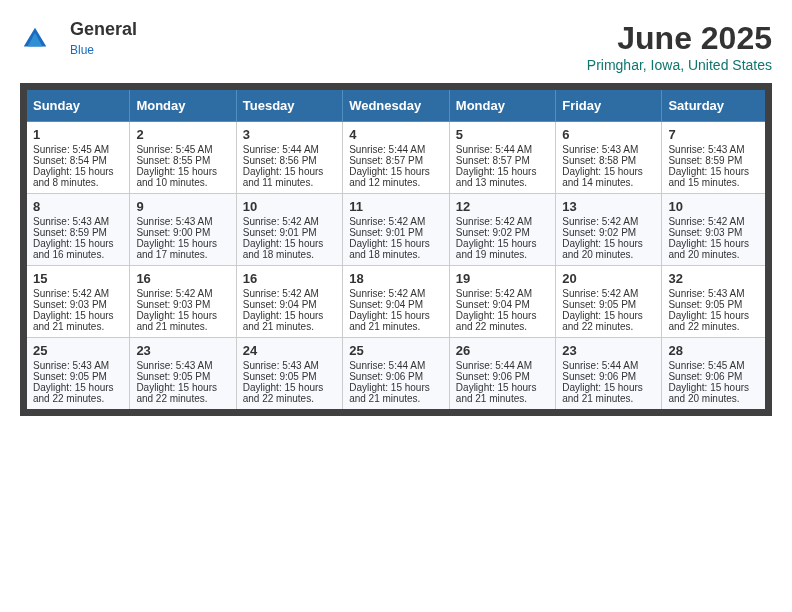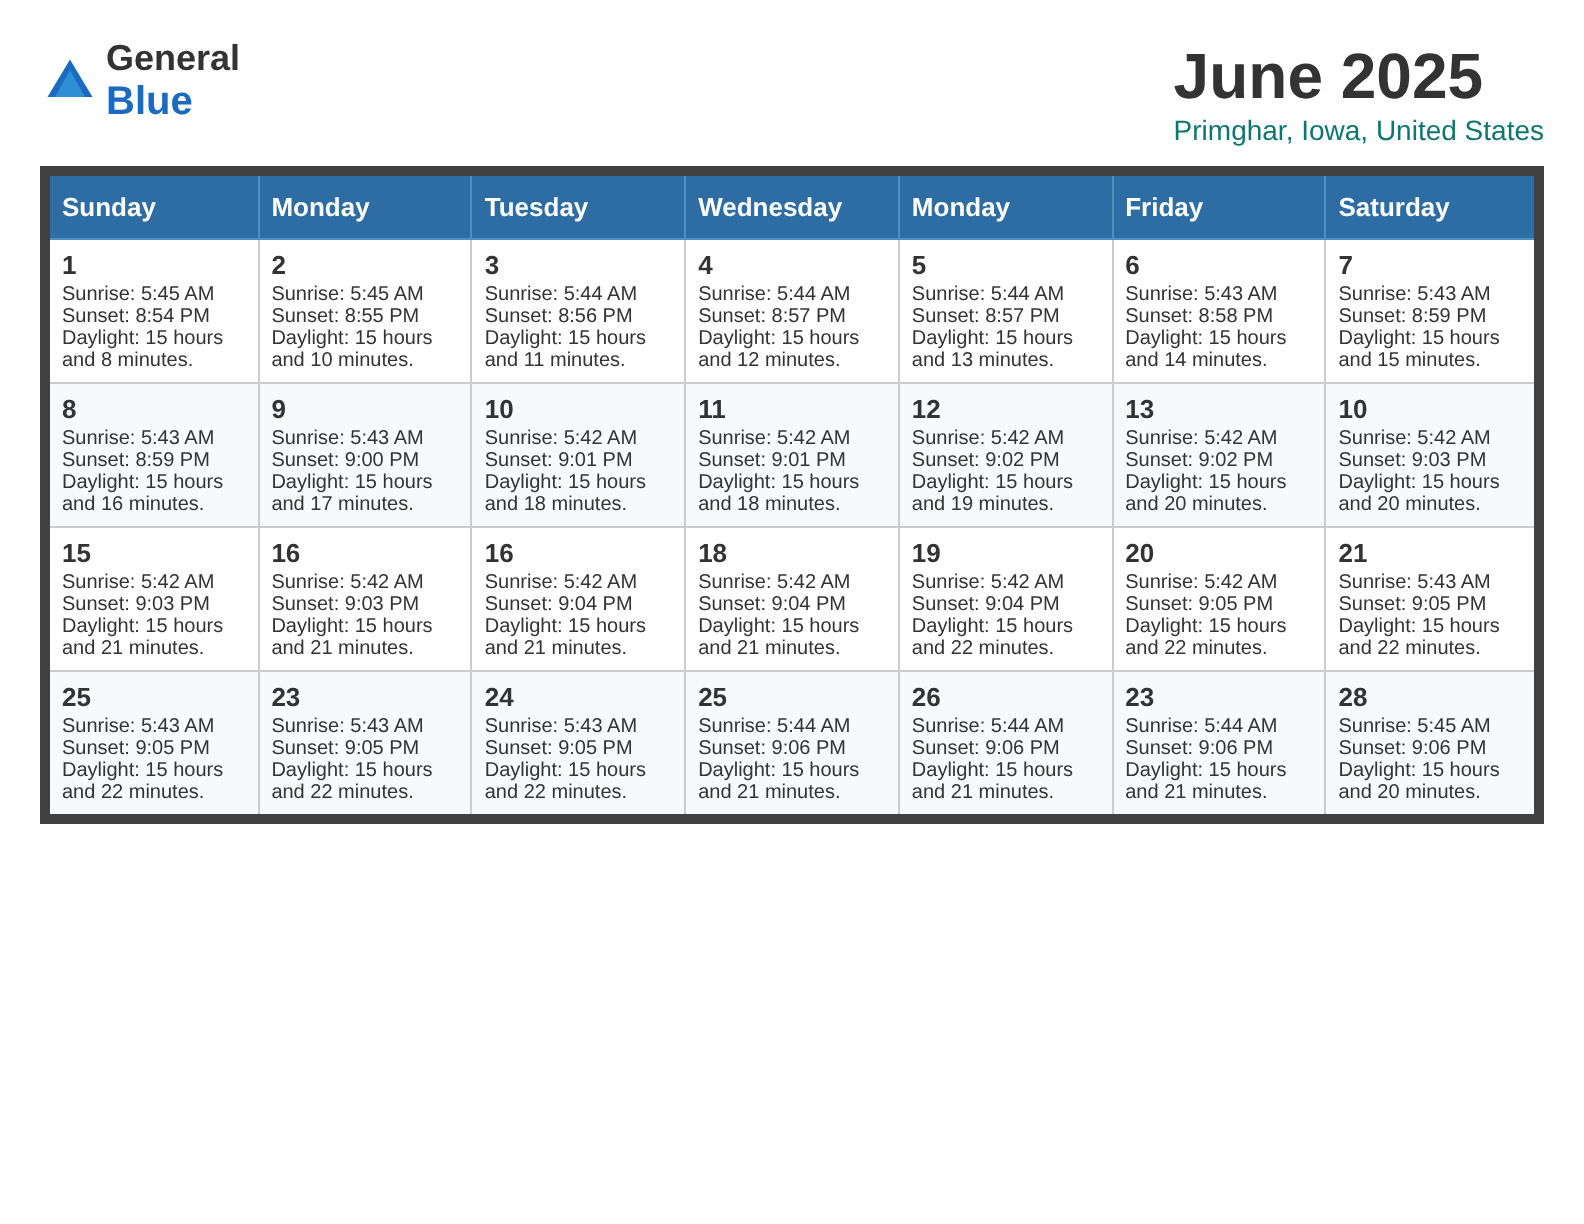--- a/index.html
+++ b/index.html
@@ -12,53 +12,53 @@
     }
     .header-area {
       display: flex;
       justify-content: space-between;
       align-items: flex-start;
       margin-bottom: 10px;
     }
     .logo {
       display: flex;
       align-items: center;
-      gap: 3px;
+      gap: 20px;
     }
     .logo-text-general {
       font-size: 18px;
       font-weight: bold;
       color: #333;
     }
     .logo-text-blue {
-      font-size: 20px;
-      font-weight: bold;
+      font-size: 12px;
+      font-weight: normal;
       color: #1a6bbf;
       text-align: center;
     }
     .logo-icon {
       width: 30px;
       height: 30px;
     }
     .title-area {
-      text-align: left;
+      text-align: right;
     }
     .main-title {
       font-size: 32px;
       font-weight: bold;
       color: #333;
     }
     .subtitle {
       font-size: 14px;
       color: #0f766e;
     }
     .calendar {
       width: 100%;
       border-collapse: collapse;
-      border: 5px solid #404040;
+      border: 7px solid #404040;
     }
     .calendar th {
       background-color: #2e6da4;
       color: #fff;
       font-size: 13px;
       font-weight: bold;
       padding: 8px 6px;
       text-align: left;
       border: 1px solid #5090c0;
     }
@@ -142,21 +142,21 @@
         <td><span class="day-number">13</span>Sunrise: 5:42 AM<br>Sunset: 9:02 PM<br>Daylight: 15 hours and 20 minutes.</td>
         <td><span class="day-number">10</span>Sunrise: 5:42 AM<br>Sunset: 9:03 PM<br>Daylight: 15 hours and 20 minutes.</td>
       </tr>
       <tr>
         <td><span class="day-number">15</span>Sunrise: 5:42 AM<br>Sunset: 9:03 PM<br>Daylight: 15 hours and 21 minutes.</td>
         <td><span class="day-number">16</span>Sunrise: 5:42 AM<br>Sunset: 9:03 PM<br>Daylight: 15 hours and 21 minutes.</td>
         <td><span class="day-number">16</span>Sunrise: 5:42 AM<br>Sunset: 9:04 PM<br>Daylight: 15 hours and 21 minutes.</td>
         <td><span class="day-number">18</span>Sunrise: 5:42 AM<br>Sunset: 9:04 PM<br>Daylight: 15 hours and 21 minutes.</td>
         <td><span class="day-number">19</span>Sunrise: 5:42 AM<br>Sunset: 9:04 PM<br>Daylight: 15 hours and 22 minutes.</td>
         <td><span class="day-number">20</span>Sunrise: 5:42 AM<br>Sunset: 9:05 PM<br>Daylight: 15 hours and 22 minutes.</td>
-        <td><span class="day-number">21</span>Sunrise: 5:43 AM<br>Sunset: 9:05 PM<br>Daylight: 15 hours and 22 minutes.</td>
+        <td><span class="day-number">32</span>Sunrise: 5:43 AM<br>Sunset: 9:05 PM<br>Daylight: 15 hours and 22 minutes.</td>
       </tr>
       <tr>
         <td><span class="day-number">25</span>Sunrise: 5:43 AM<br>Sunset: 9:05 PM<br>Daylight: 15 hours and 22 minutes.</td>
         <td><span class="day-number">23</span>Sunrise: 5:43 AM<br>Sunset: 9:05 PM<br>Daylight: 15 hours and 22 minutes.</td>
         <td><span class="day-number">24</span>Sunrise: 5:43 AM<br>Sunset: 9:05 PM<br>Daylight: 15 hours and 22 minutes.</td>
         <td><span class="day-number">25</span>Sunrise: 5:44 AM<br>Sunset: 9:06 PM<br>Daylight: 15 hours and 21 minutes.</td>
         <td><span class="day-number">26</span>Sunrise: 5:44 AM<br>Sunset: 9:06 PM<br>Daylight: 15 hours and 21 minutes.</td>
         <td><span class="day-number">23</span>Sunrise: 5:44 AM<br>Sunset: 9:06 PM<br>Daylight: 15 hours and 21 minutes.</td>
         <td><span class="day-number">28</span>Sunrise: 5:45 AM<br>Sunset: 9:06 PM<br>Daylight: 15 hours and 20 minutes.</td>
       </tr>

